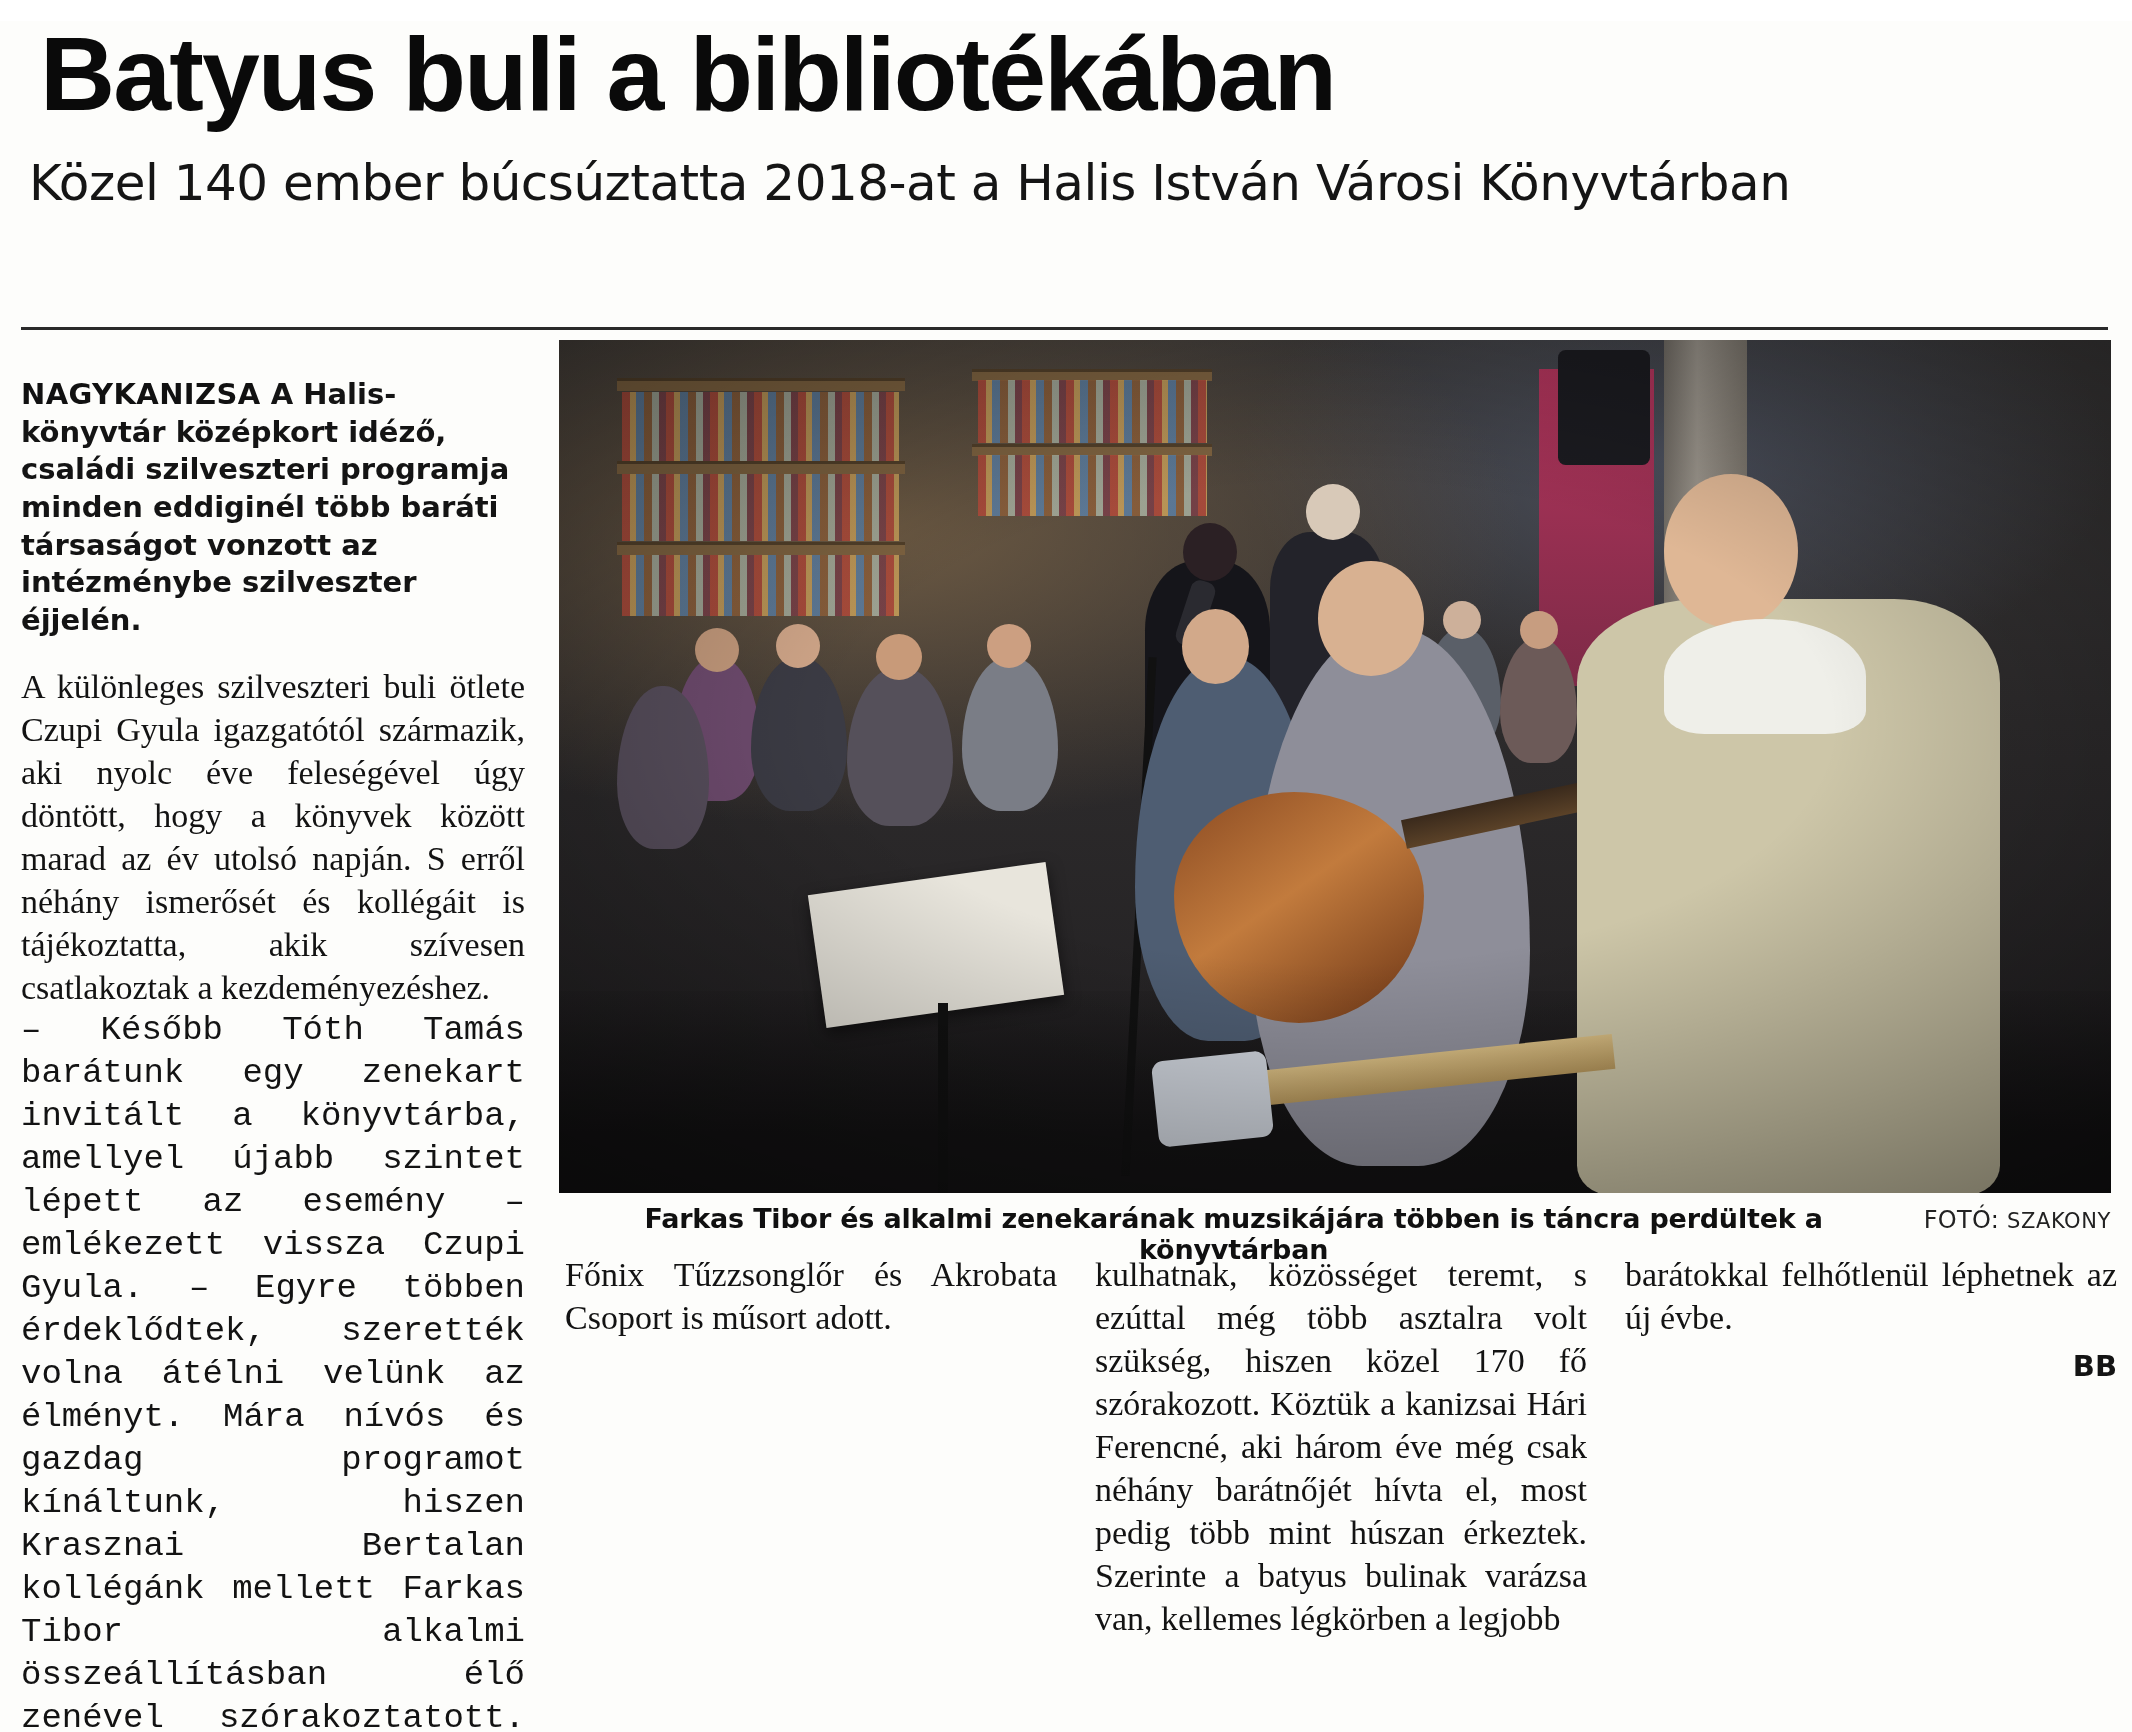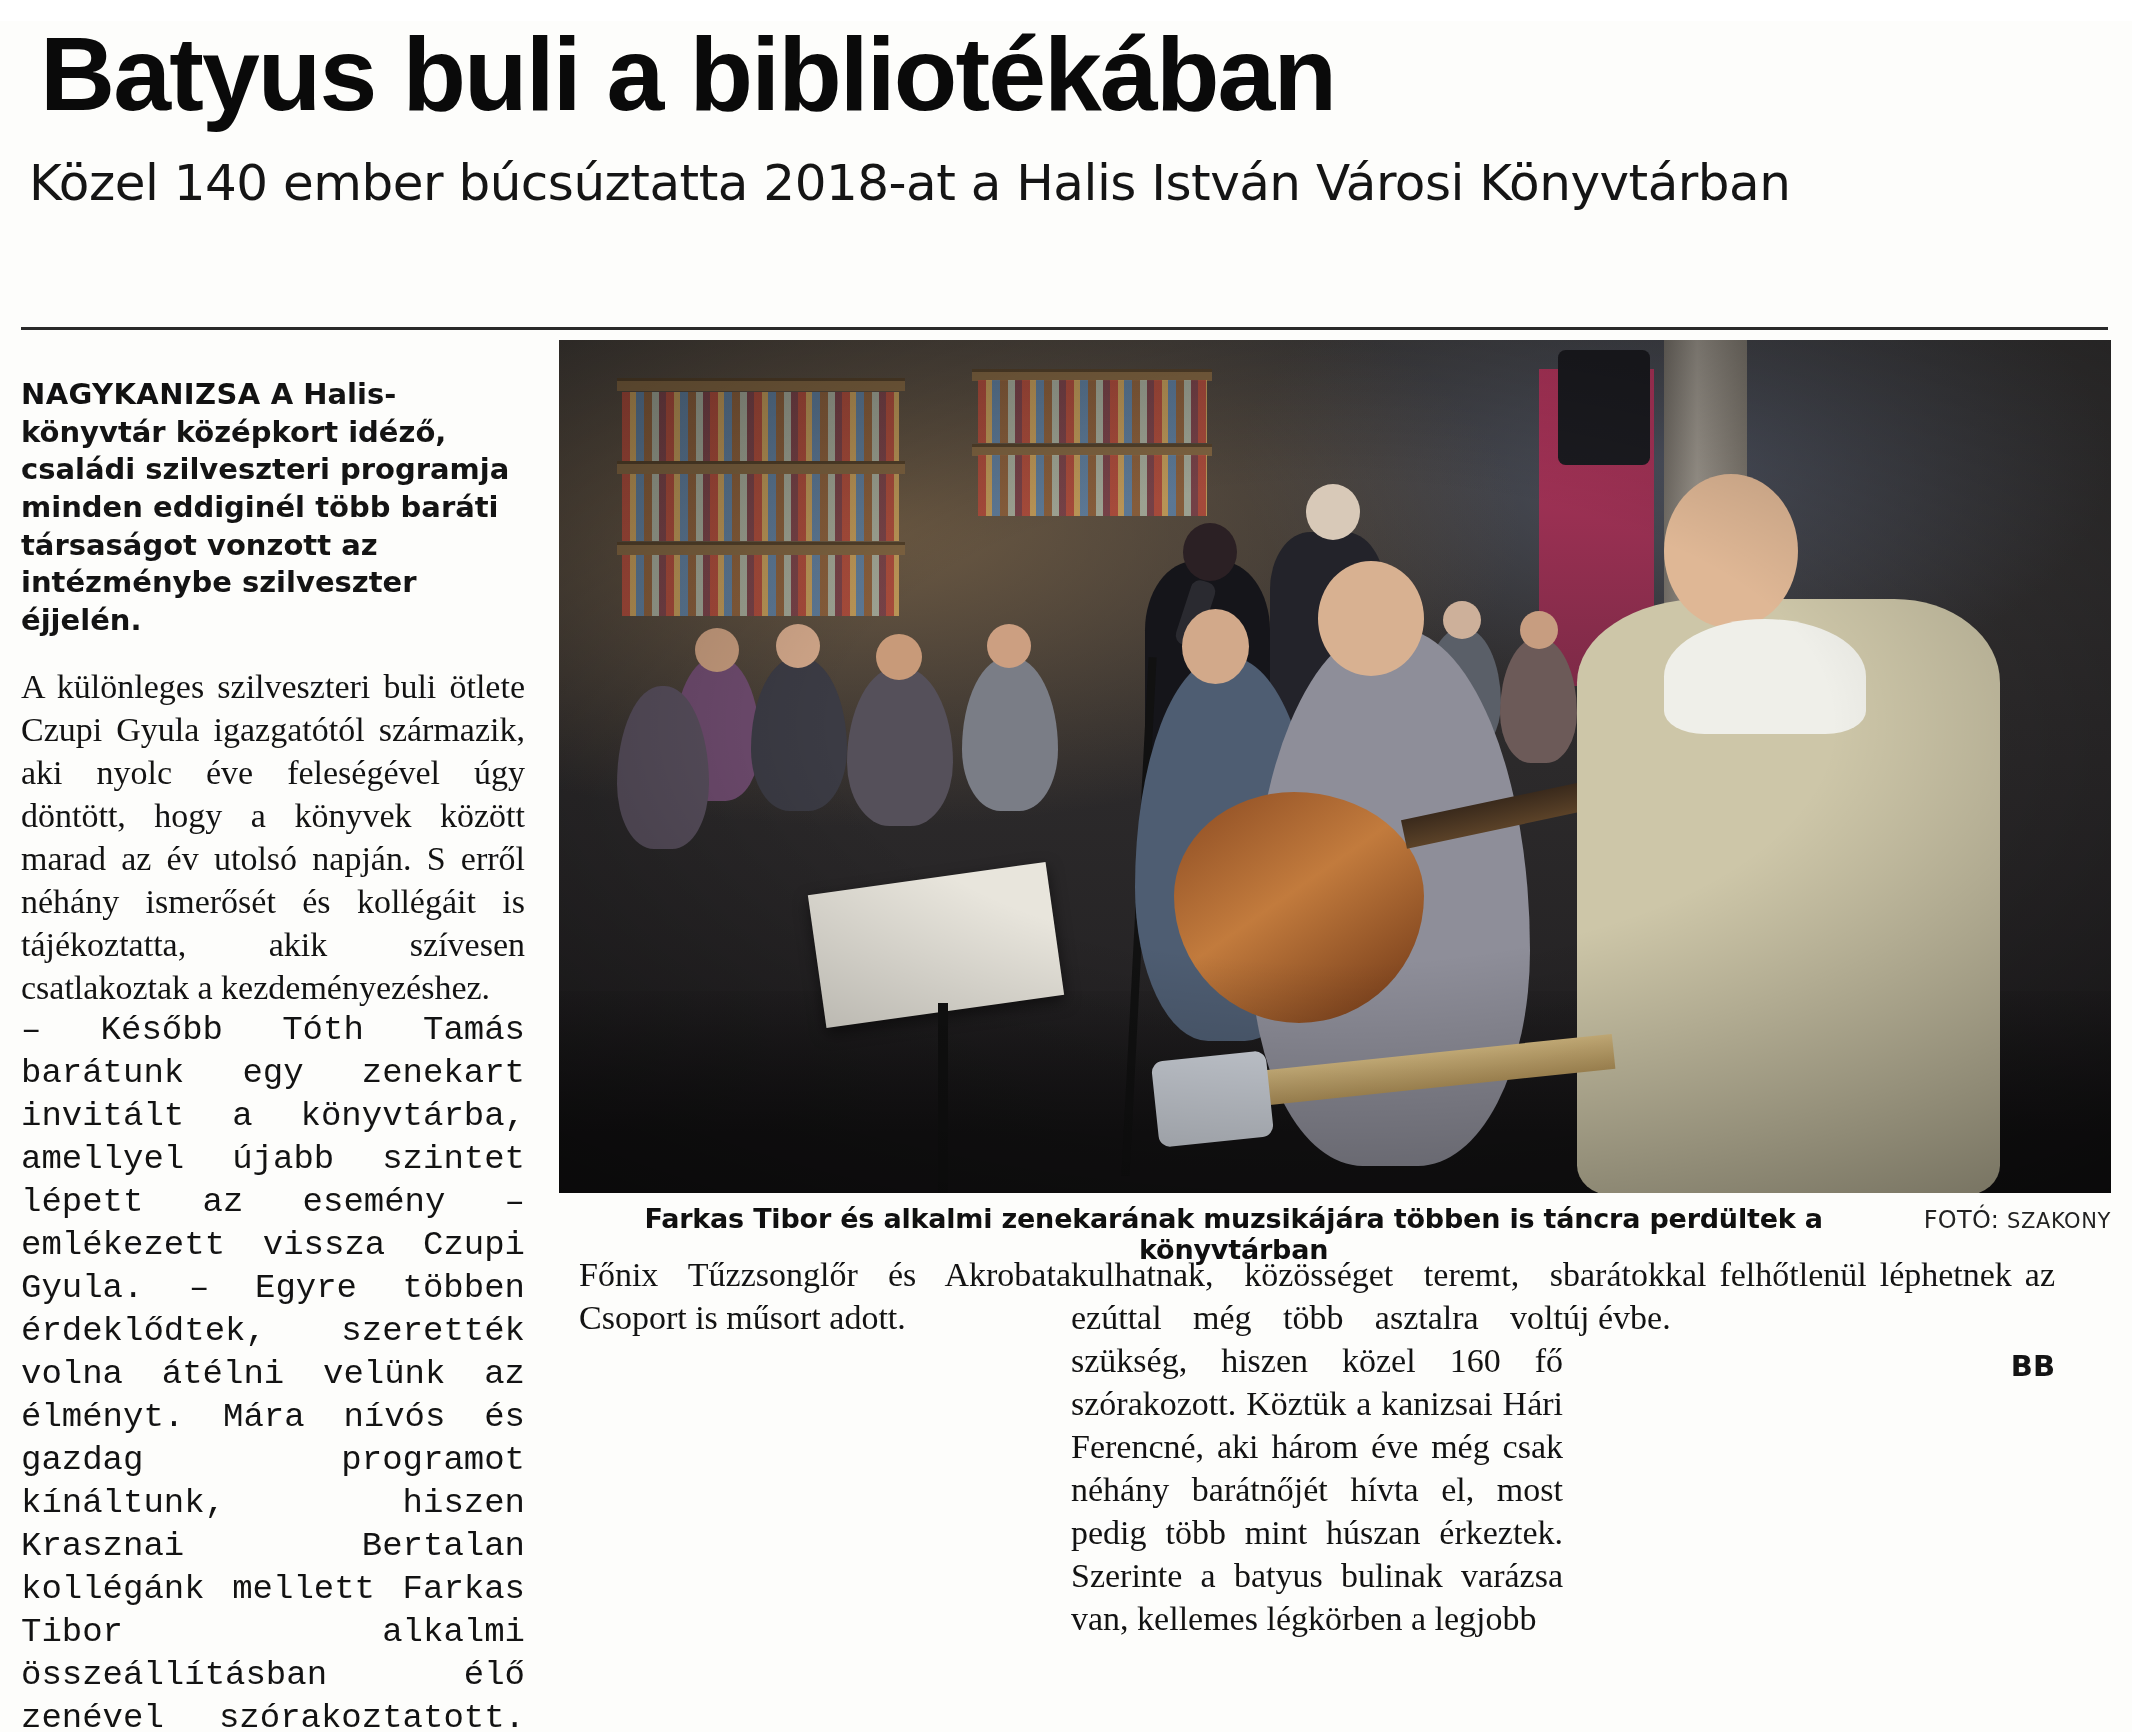--- a/index.html
+++ b/index.html
@@ -140,24 +140,25 @@
     padding-left: 15.4px;
   }
   .credit .small-caps {
     font-size: 21px;
     letter-spacing: 0.6px;
   }
 
   
   .lower-cols {
     position: absolute;
-    left: 558px;
+    left: 544px;
     top: 913px;
     width: 1552px;
     display: flex;
+    gap: 38px;
   }
   .lower-col {
     width: 492px;
   }
   .signoff {
     font-family: "DejaVu Sans", sans-serif;
     font-weight: 700;
     font-size: 29px;
     float: right;
     margin-top: 10px;
@@ -307,21 +308,21 @@
         <div class="caption">Farkas Tibor és alkalmi zenekarának muzsikájára többen is táncra perdültek a könyvtárban</div>
         <div class="credit"><span>FOTÓ:</span> <span class="small-caps">SZAKONY</span></div>
       </div>
     </div>
 
     <div class="lower-cols">
       <div class="lower-col">
         <p class="body-para">Főnix Tűzzsonglőr és Akrobata Csoport is műsort adott.</p>
       </div>
       <div class="lower-col">
-        <p class="body-para">kulhatnak, közösséget teremt, s ezúttal még több asztalra volt szükség, hiszen közel 160 fő szórakozott. Köztük a kanizsai Hári Ferencné, aki három éve még csak néhány barátnőjét hívta el, most pedig több mint húszan érkeztek. Szerinte a batyus bulinak varázsa van, kellemes légkörben a legjobb</p>
+        <p class="body-para">kulhatnak, közösséget teremt, s ezúttal még több asztalra volt szükség, hiszen közel 170 fő szórakozott. Köztük a kanizsai Hári Ferencné, aki három éve még csak néhány barátnőjét hívta el, most pedig több mint húszan érkeztek. Szerinte a batyus bulinak varázsa van, kellemes légkörben a legjobb</p>
       </div>
       <div class="lower-col">
         <p class="body-para">barátokkal felhőtlenül léphetnek az új évbe.</p>
         <div class="signoff">BB</div>
       </div>
     </div>
 
   </div>
 </div>
 

